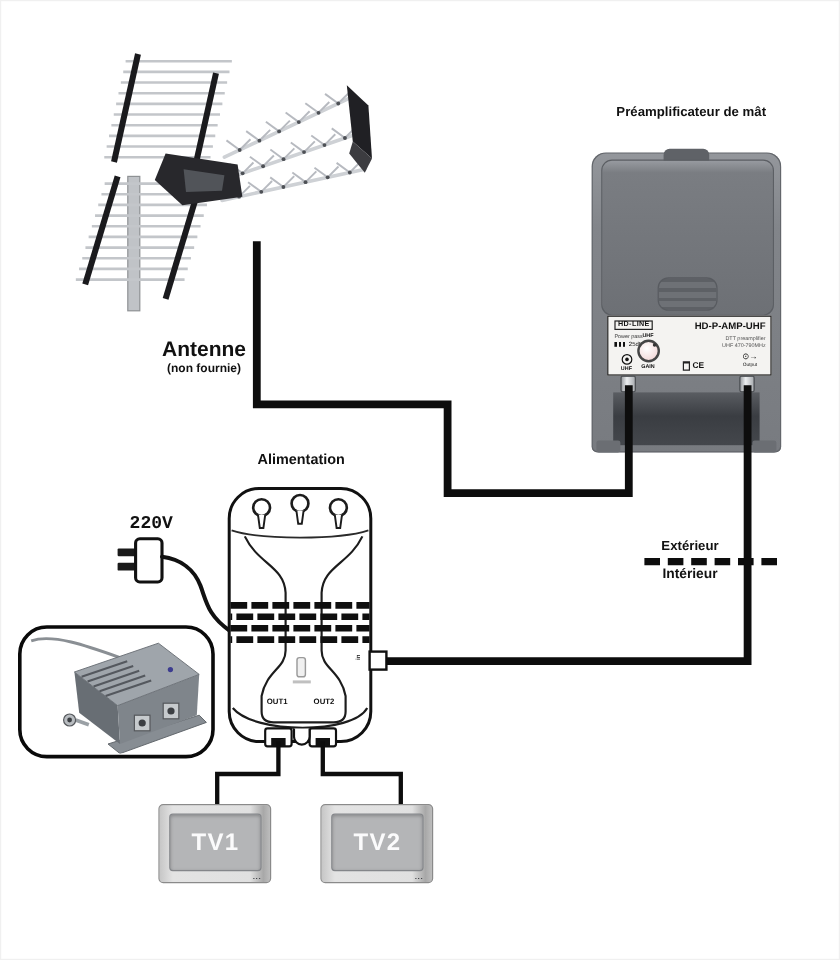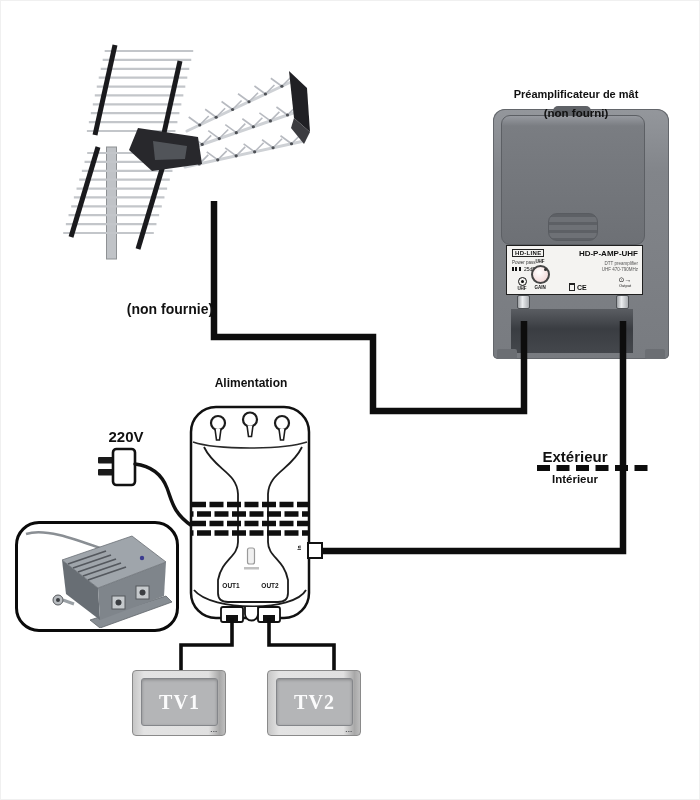--- a/index.html
+++ b/index.html
@@ -7,31 +7,31 @@
          font-family:"Liberation Sans","DejaVu Sans",sans-serif;border:1px solid #f0f0f0;box-sizing:border-box;}
   svg{position:absolute;left:0;top:0;}
   .layer-base{z-index:1;}
   .layer-cables{z-index:6;pointer-events:none;}
 
   
   .lbl{position:absolute;font-weight:bold;color:#111;text-align:center;z-index:7;line-height:1.1;}
   .lbl-preamp-title{left:450px;top:87px;width:250px;font-size:11px;}
   .lbl-preamp-sub{left:450px;top:106px;width:250px;font-size:11.5px;}
   .lbl-antenna{left:109px;top:281px;width:120px;font-size:17.5px;}
-  .lbl-antenna-sub{left:109px;top:301px;width:120px;font-size:14px;}
+  .lbl-antenna-sub{left:109px;top:301px;width:120px;font-size:10px;}
   .lbl-alim{left:190px;top:376px;width:120px;font-size:12px;}
-  .lbl-220v{left:95px;top:428px;width:60px;font-size:15px;}
-  .lbl-ext{left:524px;top:448px;width:100px;font-size:15px;}
+  .lbl-220v{left:95px;top:428px;width:60px;font-size:15px;font-family:Liberation Mono, monospace;}
+  .lbl-ext{left:524px;top:448px;width:100px;font-size:11px;}
   .lbl-int{left:524px;top:472px;width:100px;font-size:11.5px;text-align:center;}
   .lbl-out1{left:216px;top:581px;width:28px;font-size:6.5px;z-index:7;}
   .lbl-out2{left:254px;top:581px;width:30px;font-size:6.5px;z-index:7;}
   .lbl-port-in{left:293px;top:544px;width:12px;font-size:5px;transform:rotate(-90deg);z-index:7;}
 
   
-  .preamp{position:absolute;left:492px;top:108px;width:176px;height:250px;z-index:2;
+  .preamp{position:absolute;left:492px;top:126px;width:158px;height:250px;z-index:2;
           background:linear-gradient(180deg,#94979c,#82858a 25%,#787b80);
           border-radius:12px 12px 5px 5px;box-shadow:inset 0 0 0 1px #63666b;}
   .preamp-tab{position:absolute;left:60px;top:-3px;width:38px;height:10px;background:#5f6267;border-radius:5px 5px 0 0;}
   .preamp-lid{position:absolute;left:8px;top:6px;width:142px;height:128px;border-radius:9px;
           background:linear-gradient(180deg,#979aa0 0,#7a7d82 10px,#6d7075 100%);border:1px solid #5c5f64;}
   .preamp-grip{position:absolute;left:50%;transform:translateX(-50%);bottom:3px;width:48px;height:26px;border-radius:9px;
           border:1px solid #585b60;background:#6e7176 repeating-linear-gradient(180deg,#5d6065 0 3px,rgba(0,0,0,0) 3px 8px);}
   .preamp-label{position:absolute;left:13px;top:136px;width:137px;height:50px;background:#f4f3f1;
           border:1.5px solid #1f1f1f;box-sizing:border-box;color:#111;}
   .brand{position:absolute;left:5px;top:3px;font-size:6px;font-weight:bold;border:1px solid #222;padding:0 2px;letter-spacing:.3px;}
@@ -65,21 +65,21 @@
 
   
   .inset{position:absolute;left:14px;top:520px;width:164px;height:111px;background:#fff;z-index:2;
          border:3.5px solid #0a0a0a;border-radius:24px;box-sizing:border-box;overflow:hidden;}
   .inset svg{position:absolute;left:0;top:0;}
 
   
   .tv{position:absolute;top:669px;width:94px;height:66px;z-index:2;border:1.5px solid #8a8a8a;border-radius:4px;box-sizing:border-box;
       background:linear-gradient(90deg,#c6c6c6 0,#e3e3e3 12%,#e0e0e0 82%,#a8a8a8 94%,#bdbdbd 100%);}
   .tv-screen{position:absolute;left:8px;top:7px;width:75px;height:46px;background:#b4b5b7;border:1px solid #84868a;
-      border-radius:3px;display:flex;align-items:center;justify-content:center;box-shadow:inset 0 1px 3px rgba(0,0,0,.25);font-family:Liberation Serif, serif;}
+      border-radius:3px;display:flex;align-items:center;justify-content:center;box-shadow:inset 0 1px 3px rgba(0,0,0,.25);}
   .tv-label{color:rgba(255,255,255,.95);font-weight:bold;font-size:20px;letter-spacing:1px;}
   .tv-buttons{position:absolute;right:7px;bottom:1px;font-size:4px;color:#44464a;letter-spacing:1px;}
   .tv1{left:131px;} .tv2{left:266px;}
 </style>
 </head>
 <body>
 
 <div class="scene">
 
   <svg class="layer-base" width="700" height="800" viewBox="0 0 700 800">
@@ -299,21 +299,21 @@
   </div>
 
   <svg class="layer-cables" width="700" height="800" viewBox="0 0 700 800">
     <path d="M213,200 L213,336 L372,336 L372,410 L523,410 L523,320" fill="none" stroke="#0d0d0d" stroke-width="6.5"></path>
     <path d="M622,320 L622,550 L321,550" fill="none" stroke="#0d0d0d" stroke-width="6.5"></path>
     <path d="M231,617 L231,644 L180,644 L180,669" fill="none" stroke="#0d0d0d" stroke-width="3.6"></path>
     <path d="M268,617 L268,644 L333,644 L333,669" fill="none" stroke="#0d0d0d" stroke-width="3.6"></path>
   </svg>
 
   <div class="lbl lbl-preamp-title">Préamplificateur de mât</div>
-  <div class="lbl lbl-preamp-sub">(non fourni)</div>
+  <div class="lbl lbl-antenna">Antenne</div>
   <div class="lbl lbl-antenna-sub">(non fournie)</div>
   <div class="lbl lbl-alim">Alimentation</div>
   <div class="lbl lbl-220v">220V</div>
   <div class="lbl lbl-ext">Extérieur</div>
   <div class="lbl lbl-int">Intérieur</div>
   <div class="lbl lbl-out1">OUT1</div>
   <div class="lbl lbl-out2">OUT2</div>
   <div class="lbl lbl-port-in">in</div>
 
 </div>

